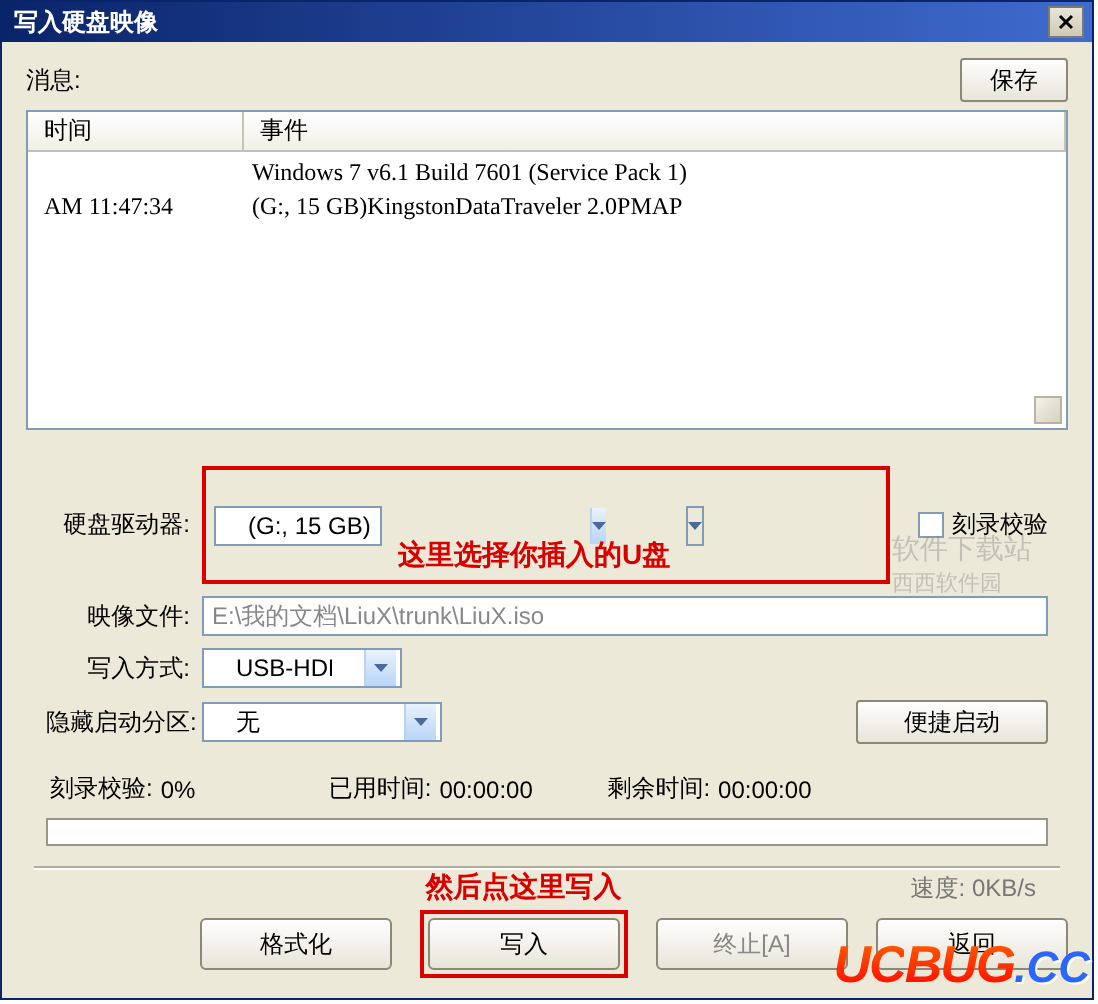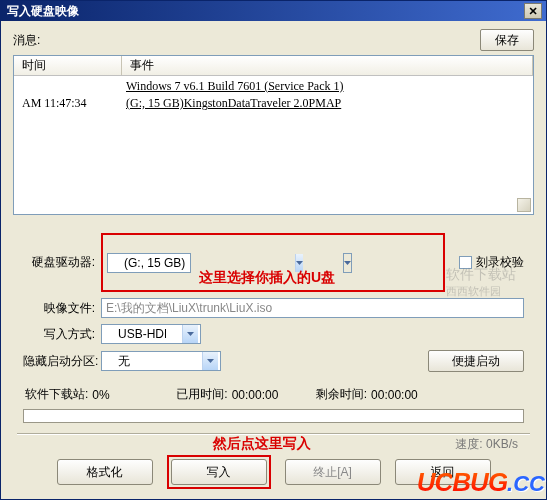--- a/index.html
+++ b/index.html
@@ -89,21 +89,21 @@
   .logbody {
     flex:1;
     overflow:hidden;
     font-family: Tahoma, "SimSun";
     font-size:12px;
     padding: 2px 0 0 0;
     position:relative;
   }
   .logrow { display:flex; }
   .logrow .c1 { width:108px; padding: 1px 4px 1px 8px; }
-  .logrow .c2 { flex:1; padding: 1px 4px; text-decoration: underline; }
+  .logrow .c2 { flex:1; padding: 1px 4px; }
   .scrollhint {
     position:absolute;
     right:2px;
     bottom:2px;
     width:14px;height:14px;
     background: linear-gradient(135deg,#f4f2e8,#d6d2bf);
     border:1px solid #b8b4a0;
   }
 
   .formarea {
@@ -178,21 +178,21 @@
     padding: 0 0 0 2px;
   }
   .statsrow .lbl { color:#000; }
   .statsrow .val { min-width:60px; }
   .divider { border-top:1px solid #b0ad9c; border-bottom:1px solid #fff; margin:10px 4px 0 4px; }
 
   .btnbar {
     margin-top:20px;
     display:flex;
     align-items:center;
-    justify-content:center;
+    justify-content:flex-end;
     gap: 14px;
     position:relative;
   }
   .btn-big {
     background: linear-gradient(#fefefe,#e8e5d8);
     border:1px solid #8b8878;
     border-radius:3px;
     width:96px;
     height:26px;
     cursor:pointer;
@@ -338,21 +338,21 @@
             <svg viewBox="0 0 7 4">
                 <polygon points="0,0 7,0 3.5,4" fill="#4a6a9c"></polygon>
               </svg>
           </div>
         </div>
         <div style="flex:1;"></div>
         <button class="btn" style="width:96px;">便捷启动</button>
       </div>
 
       <div class="statsrow">
-        <span class="lbl">软件下载站:</span>
+        <span class="lbl">刻录校验:</span>
         <span class="val" style="width:80px;">0%</span>
         <span class="lbl">已用时间:</span>
         <span class="val" style="width:80px;">00:00:00</span>
         <span class="lbl">剩余时间:</span>
         <span class="val">00:00:00</span>
       </div>
 
       <div style="border:1px solid #9a9788;background:#fff;height:14px;margin-top:6px;"></div>
 
     </div>

